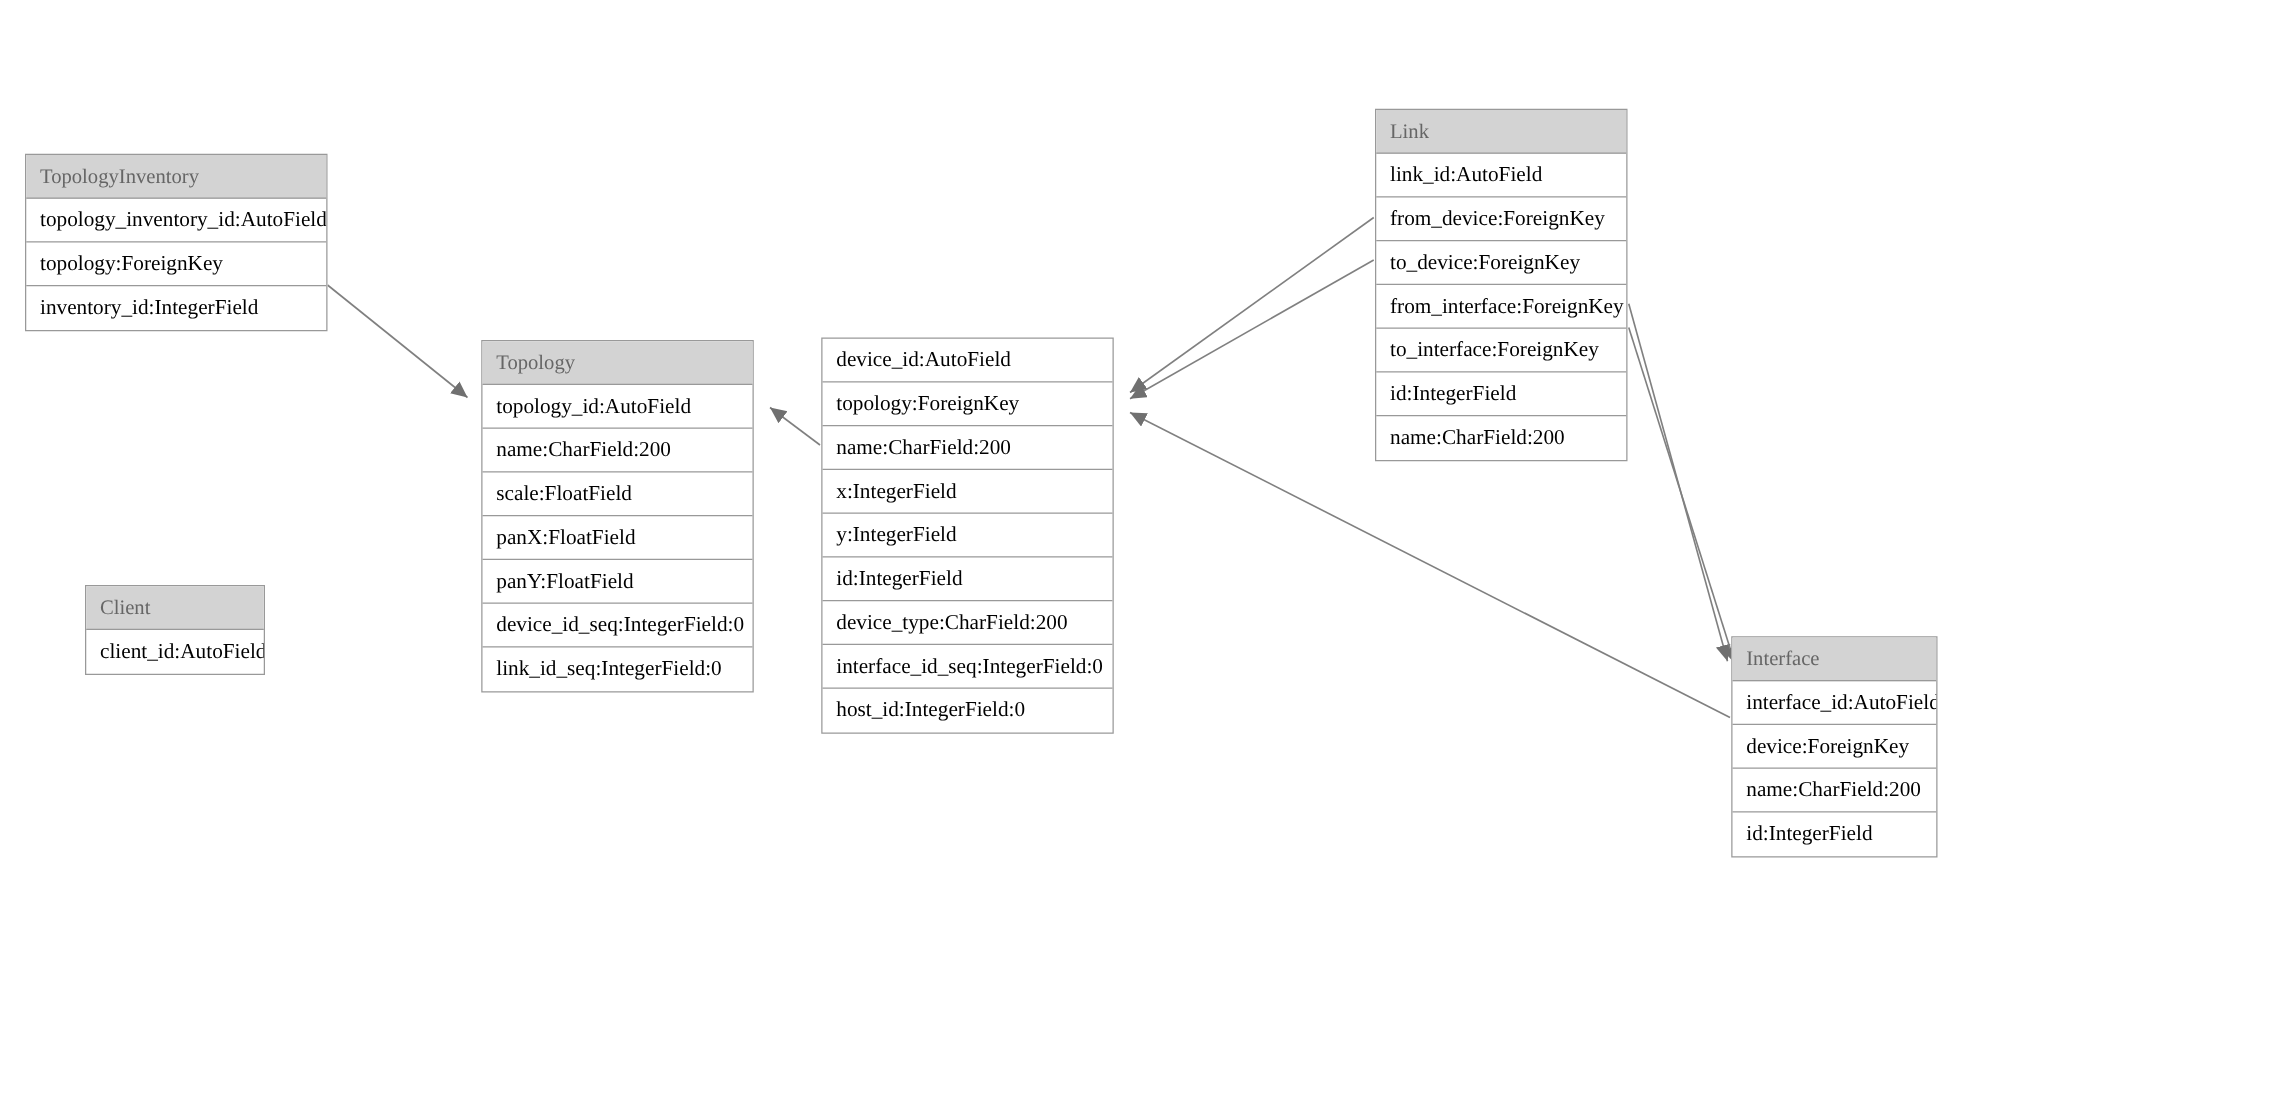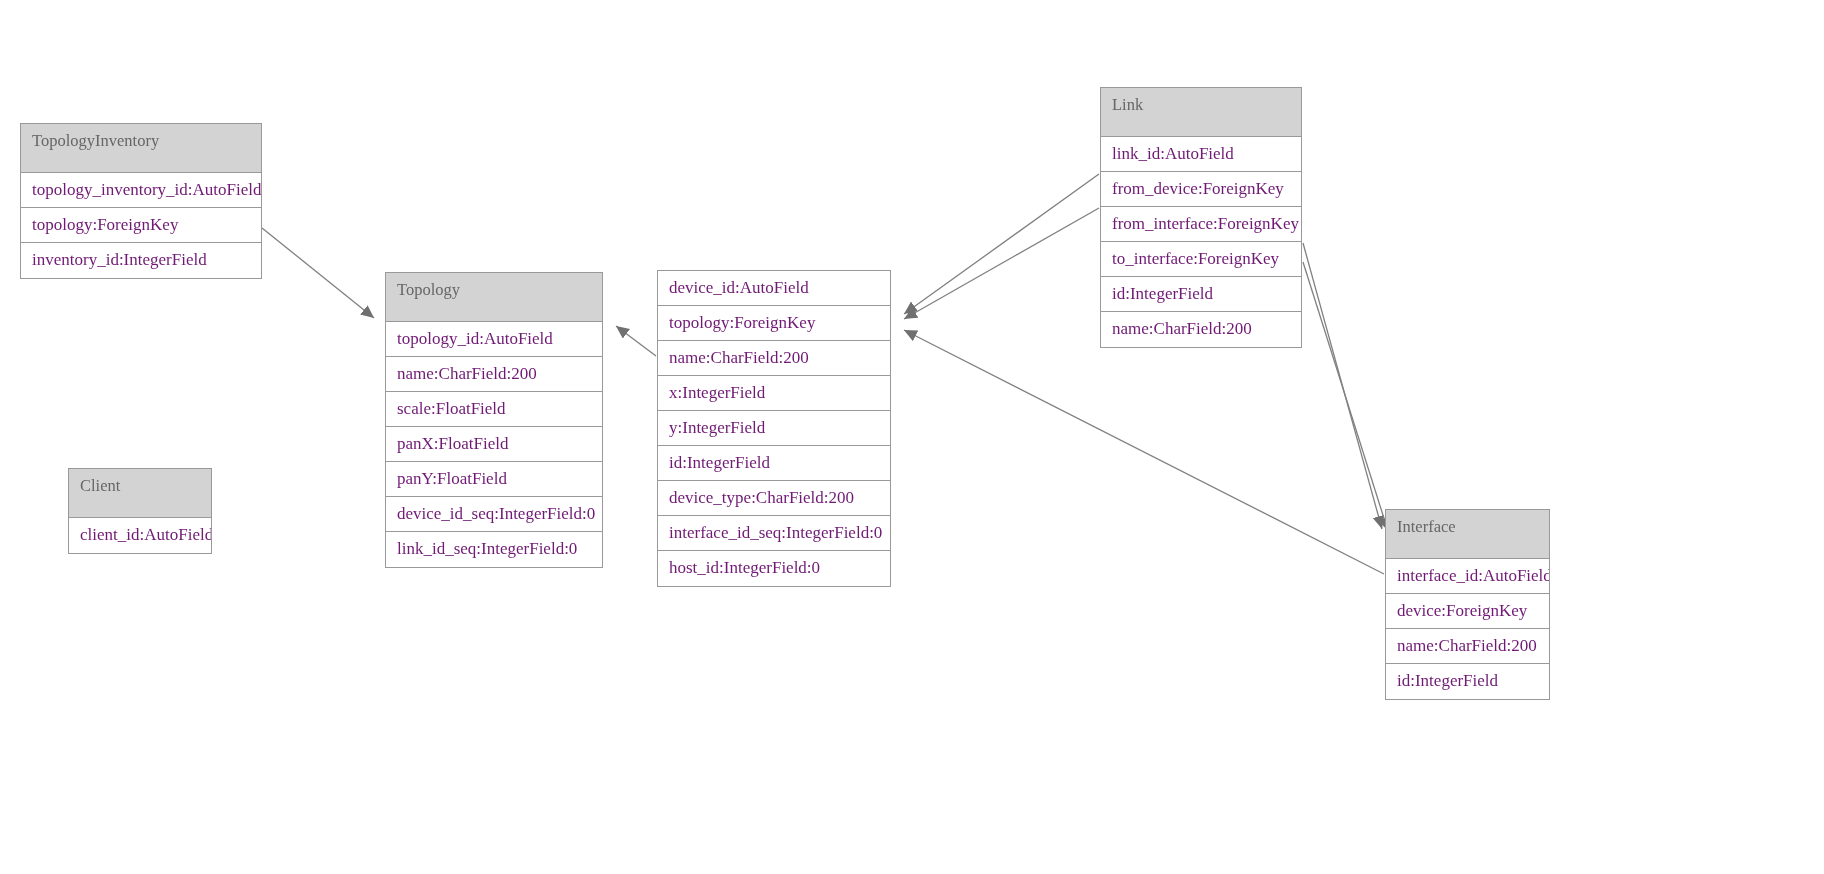--- a/index.html
+++ b/index.html
@@ -19,30 +19,30 @@
     border:1px solid #999999;
     z-index:5;
   }
   .entity .hdr{
     box-sizing:border-box;
     background:#d3d3d3;
     color:#666666;
     border-bottom:1px solid #999999;
     font-size:16.5px;
     line-height:34px;
-    height:49px;
+    height:35px;
     padding:0 0 0 11px;
     white-space:nowrap;
     overflow:hidden;
   }
   .entity .attr{
     box-sizing:border-box;
     height:35px;
     line-height:34px;
-    color:#701a75;
+    color:#000000;
     font-size:17px;
     padding:0 0 0 11px;
     border-bottom:1px solid #999999;
     white-space:nowrap;
     overflow:hidden;
   }
   .entity .attr:last-child{border-bottom:none;}
 </style>
 </head>
 <body>
@@ -113,20 +113,21 @@
       <div class="attr">y:IntegerField</div>
       <div class="attr">id:IntegerField</div>
       <div class="attr">device_type:CharField:200</div>
       <div class="attr">interface_id_seq:IntegerField:0</div>
       <div class="attr">host_id:IntegerField:0</div>
     </div>
     <div class="entity" style="left: 1100px; top: 87px; width: 202px;">
       <div class="hdr">Link</div>
       <div class="attr">link_id:AutoField</div>
       <div class="attr">from_device:ForeignKey</div>
+      <div class="attr">to_device:ForeignKey</div>
       <div class="attr">from_interface:ForeignKey</div>
       <div class="attr">to_interface:ForeignKey</div>
       <div class="attr">id:IntegerField</div>
       <div class="attr">name:CharField:200</div>
     </div>
     <div class="entity" style="left: 1385px; top: 487px; width: 165px; margin-top: 22px;">
       <div class="hdr">Interface</div>
       <div class="attr">interface_id:AutoField</div>
       <div class="attr">device:ForeignKey</div>
       <div class="attr">name:CharField:200</div>

